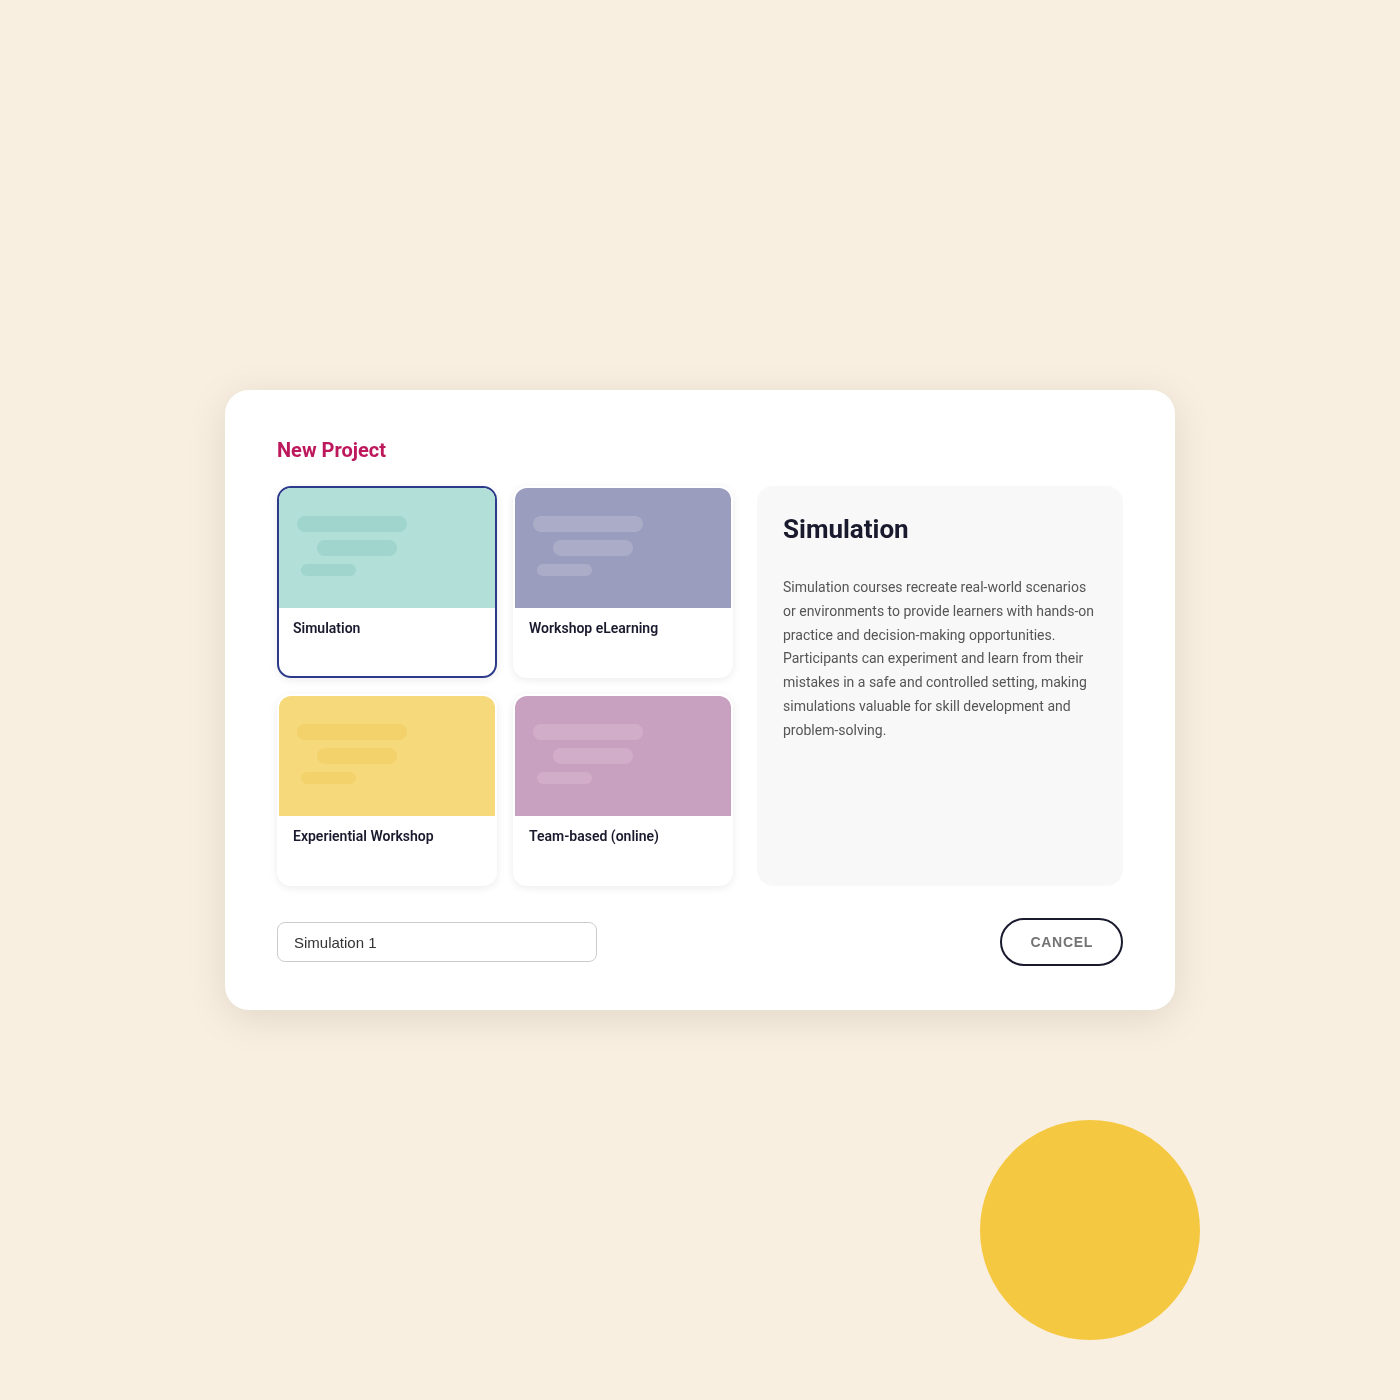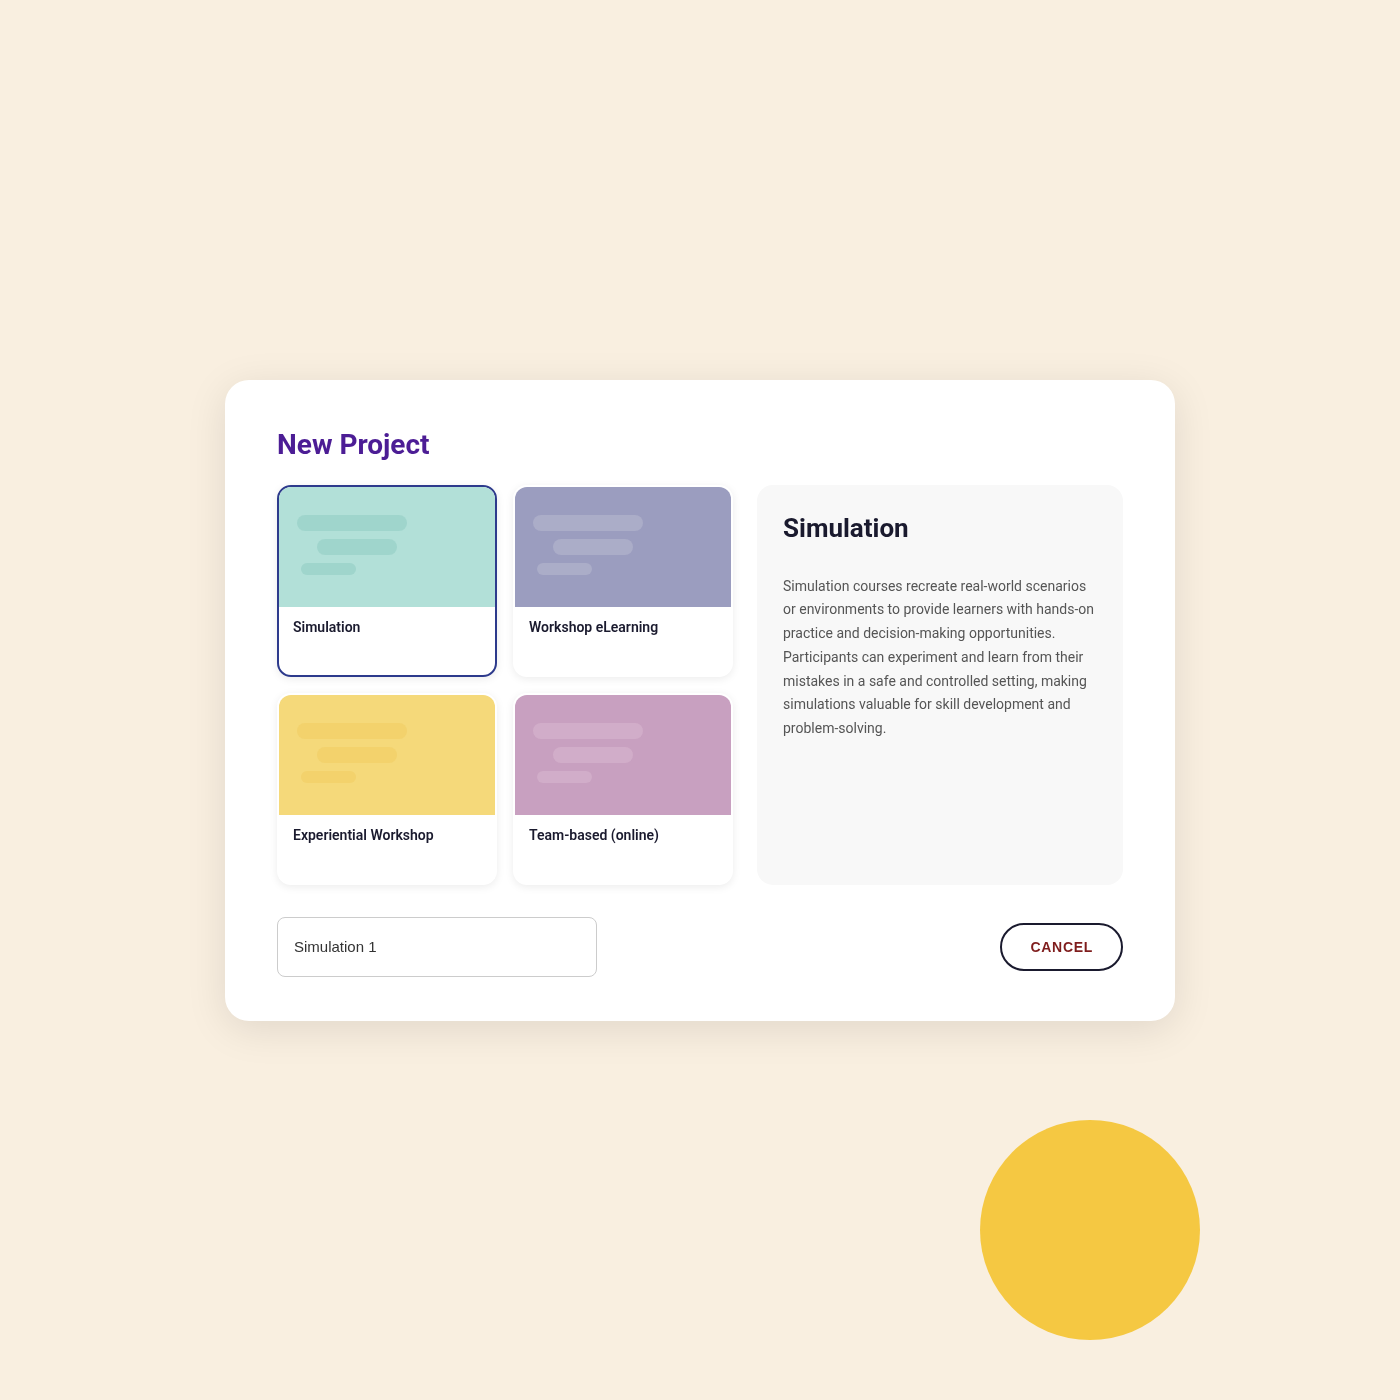--- a/index.html
+++ b/index.html
@@ -31,23 +31,23 @@
       background: #ffffff;
       border-radius: 24px;
       padding: 48px 52px 44px 52px;
       width: 950px;
       box-shadow: 0 8px 40px rgba(0,0,0,0.10);
       position: relative;
       z-index: 1;
     }
 
     .modal-title {
-      font-size: 28px;
-      font-weight: 700;
-      color: #4c1d95;
+      font-size: 20px;
+      font-weight: 700;
+      color: #be185d;
       margin-bottom: 24px;
     }
 
     .modal-body {
       display: flex;
       gap: 24px;
     }
 
     .project-types {
       display: grid;
@@ -159,21 +159,21 @@
 
     .modal-footer {
       display: flex;
       align-items: center;
       margin-top: 32px;
       gap: 16px;
     }
 
     .project-name-input {
       flex: 0 0 320px;
-      height: 60px;
+      height: 40px;
       border: 1.5px solid #ccc;
       border-radius: 8px;
       padding: 0 16px;
       font-size: 15px;
       color: #333;
       outline: none;
     }
 
     .footer-buttons {
       margin-left: auto;
@@ -183,21 +183,21 @@
     }
 
     .btn-cancel {
       height: 48px;
       padding: 0 28px;
       border: 2px solid #1a1a2e;
       border-radius: 24px;
       background: #fff;
       font-size: 14px;
       font-weight: 700;
-      color: #7f1d1d;
+      color: #737373;
       cursor: pointer;
       letter-spacing: 0.05em;
     }
 
     .btn-create {
       height: 48px;
       padding: 0 28px;
       border: none;
       border-radius: 24px;
       background: #f5c842;

